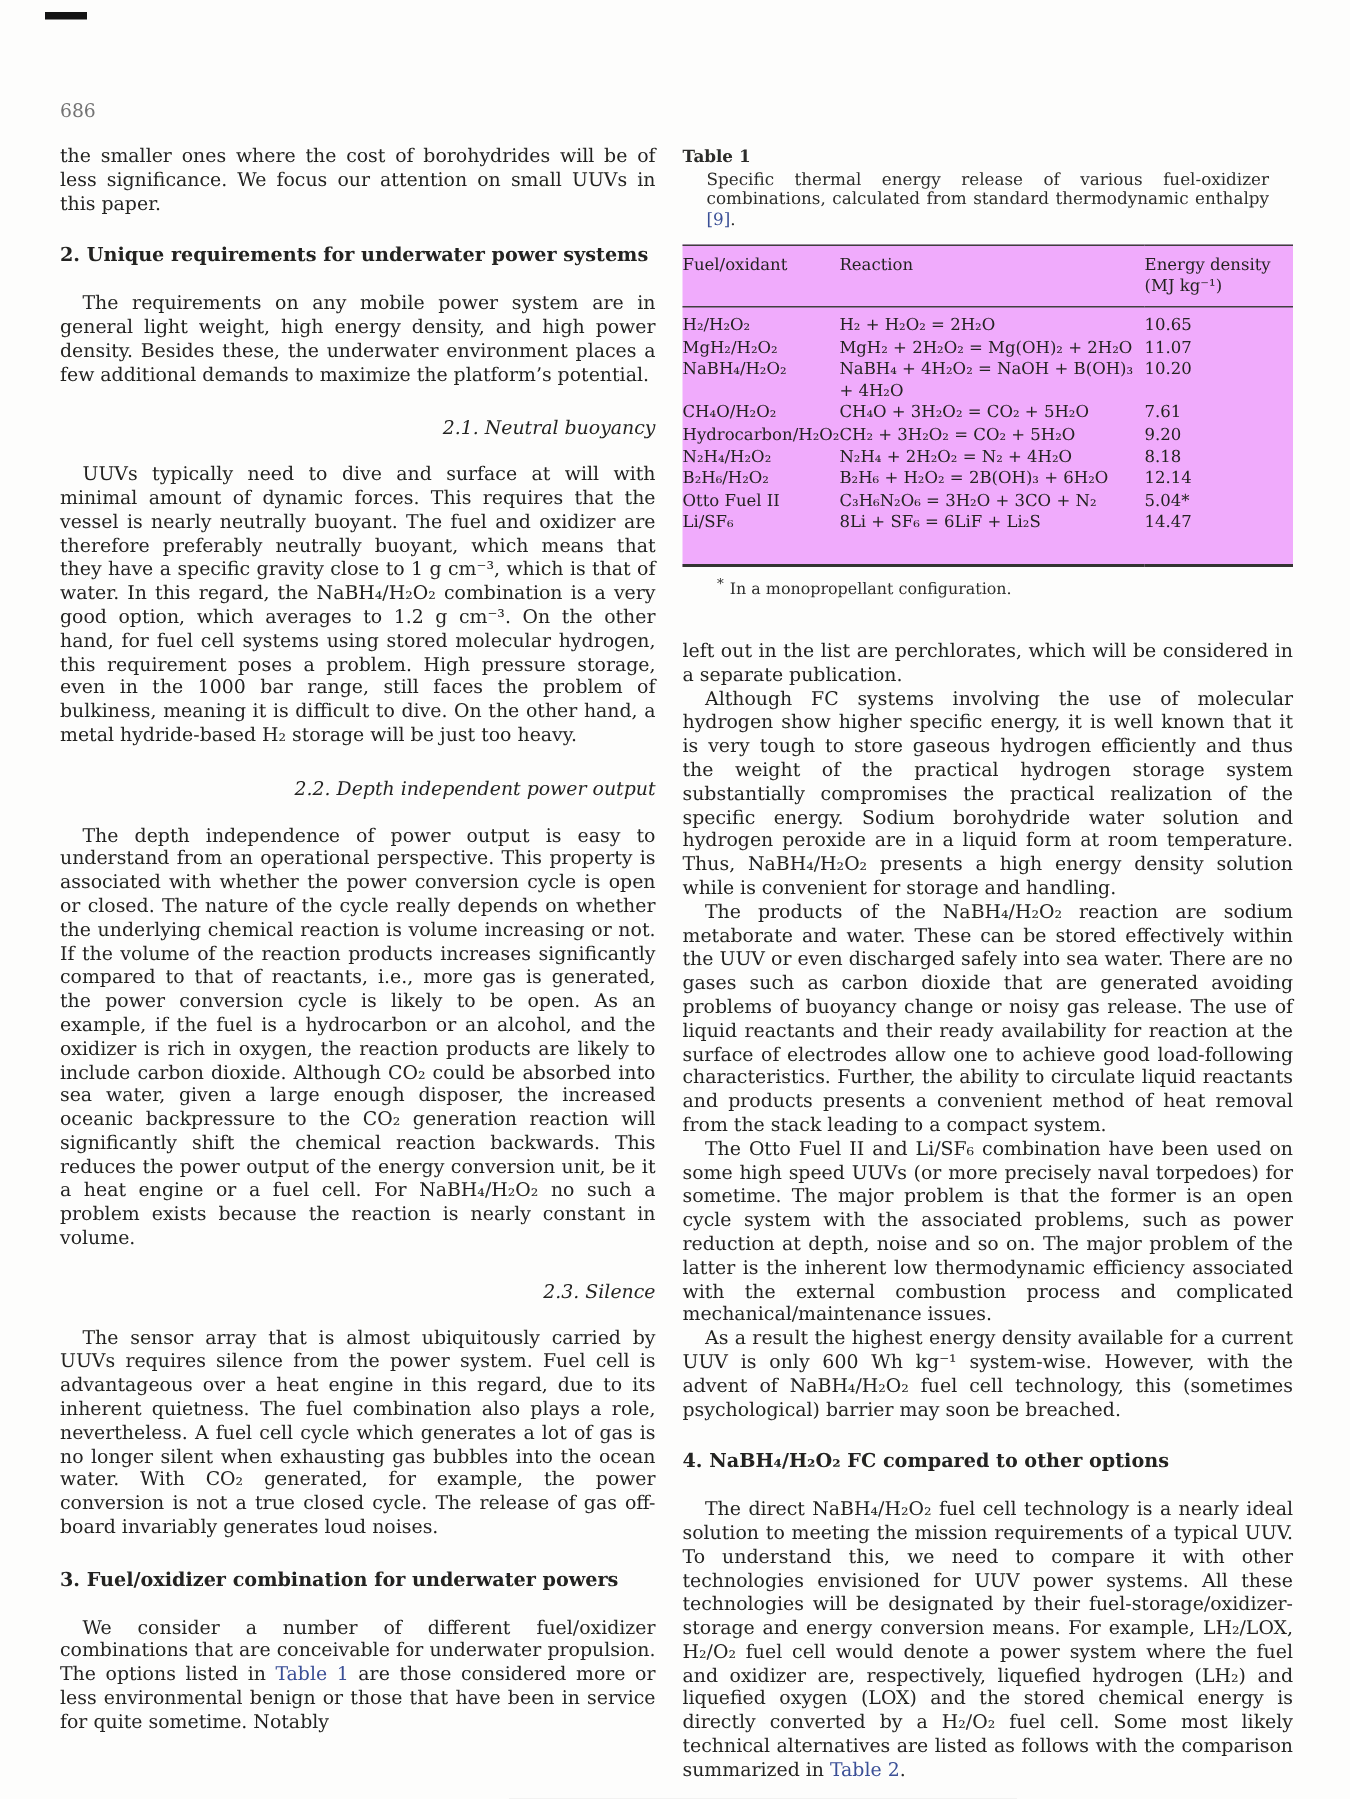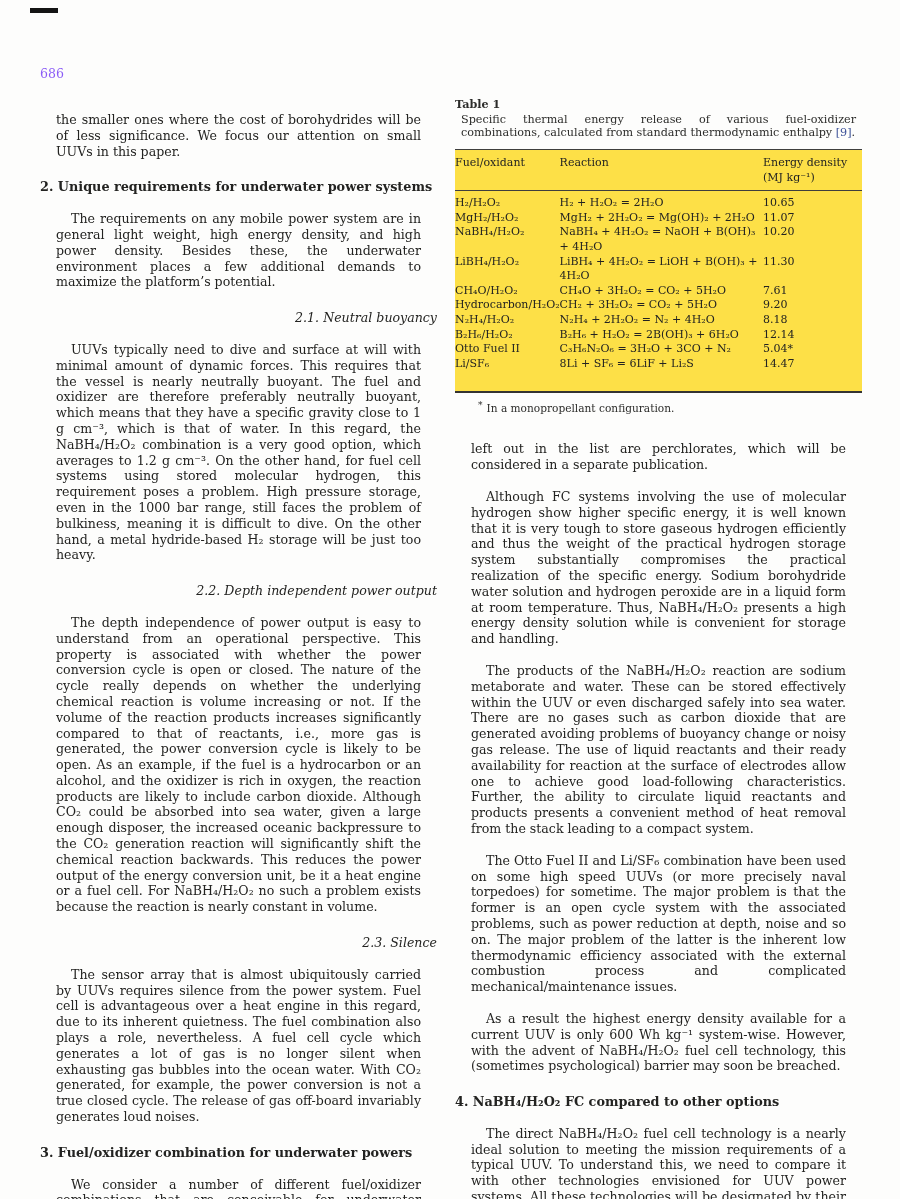--- a/index.html
+++ b/index.html
@@ -7,35 +7,35 @@
     position:relative;
     width:900px;height:1199px;
     margin:0 auto;
     background:#fdfdfc;
     font-family:"DejaVu Serif", serif;
     color:#232321;
     overflow:hidden;
   }
   .scan-artifact{position:absolute;top:8px;left:30px;width:28px;height:5px;background:#141414;}
   .running-header{position:absolute;top:66px;left:40px;right:38px;height:16px;}
-  .page-number{position:absolute;left:0;top:0;font-size:12.5px;color:#8b5cf6;}
+  .page-number{position:absolute;left:0;top:0;font-size:12.5px;color:#737373;}
   .running-head{position:absolute;left:0;right:0;top:1px;text-align:center;font-style:italic;font-size:11.6px;color:#3a3a38;}
   .columns{position:absolute;top:96px;left:40px;display:flex;gap:18px;}
   .col{text-align:justify;font-size:12.6px;line-height:15.8px;}
   .col-left{width:397px;}
   .col-right{width:407px;}
-  .col p{margin:16px;}
+  .col p{margin:0;}
   .col p.ind{text-indent:15px;}
   .sec-head{font-weight:bold;font-size:12.8px;margin:20px 0 15px;text-align:left;}
   .sub-head{font-style:italic;font-weight:normal;font-size:12.6px;margin:20px 0 15px;text-align:right;}
   a.xref{text-decoration:none;cursor:pointer;}
   
   .table-block{margin:2px 0 26px;}
   .table-label{font-weight:bold;font-size:11.2px;line-height:13.5px;color:#2c2c2a;}
-  .table-caption{font-size:11.2px;line-height:13.8px;text-align:justify;color:#2c2c2a;margin:1px 6px 9px;}
+  .table-caption{font-size:11.2px;line-height:13.8px;text-align:justify;color:#2c2c2a;margin:1px 16px 9px;}
   table.t1{border-collapse:collapse;width:100%;
     border-top:1.2px solid #3f3f3d;border-bottom:2px solid #343432;}
   table.t1 th,table.t1 td{
     font-weight:normal;text-align:left;vertical-align:top;
     font-size:11px;line-height:14.6px;padding:0;
   }
   table.t1 thead th{padding:6px 0 5px;border-bottom:1.2px solid #3f3f3d;}
   table.t1 th.num-col{white-space:pre-line;}
   table.t1 tbody tr:first-child td{padding-top:5px;}
   table.t1 tbody tr:last-child td{padding-bottom:20px;}
@@ -74,21 +74,21 @@
       <div class="sec-head">3.  Fuel/oxidizer combination for underwater powers</div>
       <p class="ind"><span>We consider a number of different fuel/oxidizer combinations that are conceivable for underwater propulsion. The options listed in </span><a class="xref" style="color: rgb(58, 79, 150);">Table 1</a><span> are those considered more or less environmental benign or those that have been in service for quite sometime. Notably</span></p>
     </div>
 
     <div class="col col-right">
 
       <div class="table-block">
         <div class="table-label">Table 1</div>
         <div class="table-caption"><span>Specific thermal energy release of various fuel-oxidizer combinations, calculated from standard thermodynamic enthalpy </span><a class="xref" style="color: rgb(58, 79, 150);">[9]</a><span>.</span></div>
 
-        <table class="t1" style="background: #fde047;">
+        <table class="t1" style="background: #f0abfc;">
           <colgroup>
               <col style="width:104px">
               <col style="width:204px">
               <col style="width:99px">
             </colgroup>
           <thead>
             <tr>
               <th>Fuel/oxidant</th>
               <th>Reaction</th>
               <th class="num-col">Energy density
@@ -103,25 +103,20 @@
               </tr>
             <tr>
                 <td>MgH₂/H₂O₂</td>
                 <td>MgH₂ + 2H₂O₂ = Mg(OH)₂ + 2H₂O</td>
                 <td class="num">11.07</td>
               </tr>
             <tr>
                 <td>NaBH₄/H₂O₂</td>
                 <td>NaBH₄ + 4H₂O₂ = NaOH + B(OH)₃ + 4H₂O</td>
                 <td class="num">10.20</td>
-              </tr>
-            <tr>
-                <td>LiBH₄/H₂O₂</td>
-                <td>LiBH₄ + 4H₂O₂ = LiOH + B(OH)₃ + 4H₂O</td>
-                <td class="num">11.30</td>
               </tr>
             <tr>
                 <td>CH₄O/H₂O₂</td>
                 <td>CH₄O + 3H₂O₂ = CO₂ + 5H₂O</td>
                 <td class="num">7.61</td>
               </tr>
             <tr>
                 <td>Hydrocarbon/H₂O₂</td>
                 <td>CH₂ + 3H₂O₂ = CO₂ + 5H₂O</td>
                 <td class="num">9.20</td>

